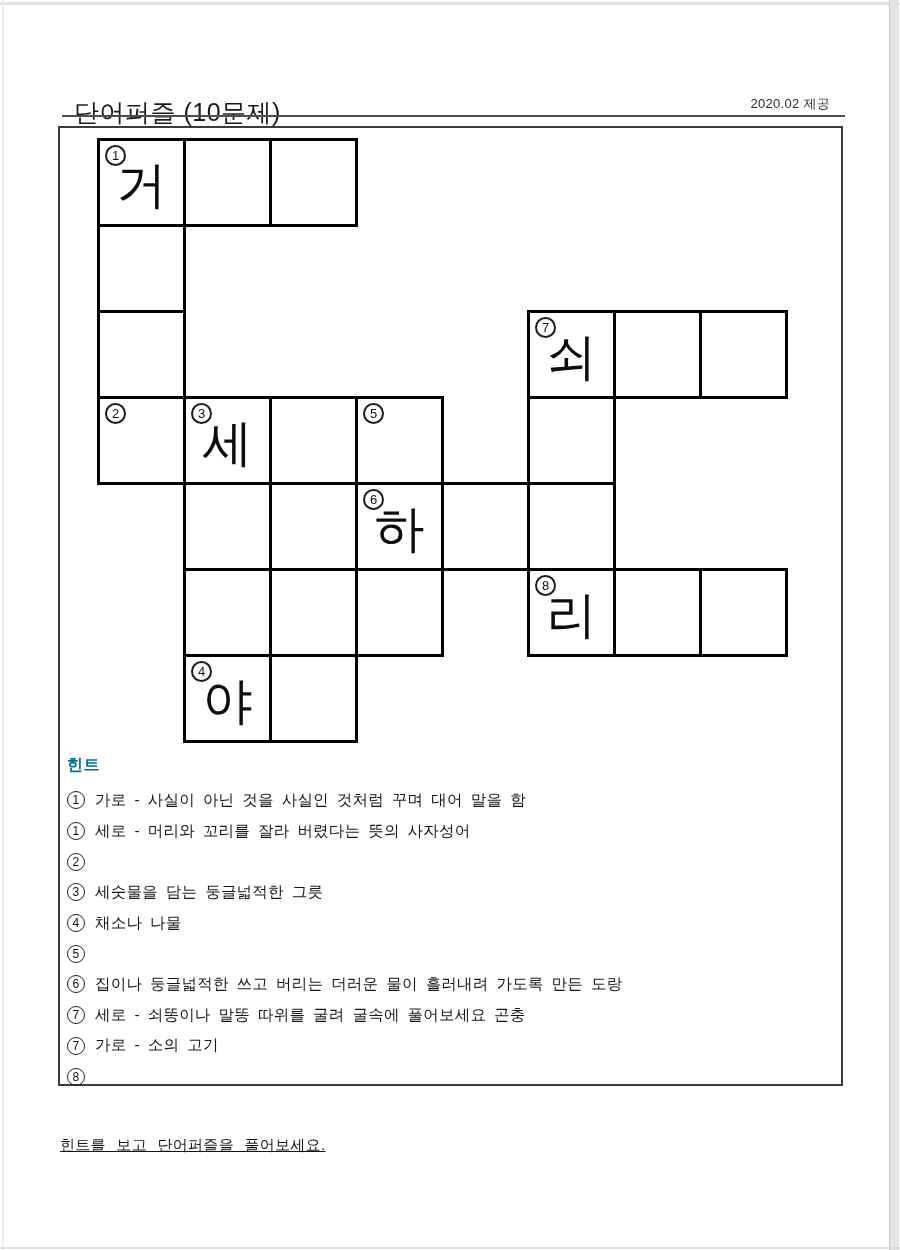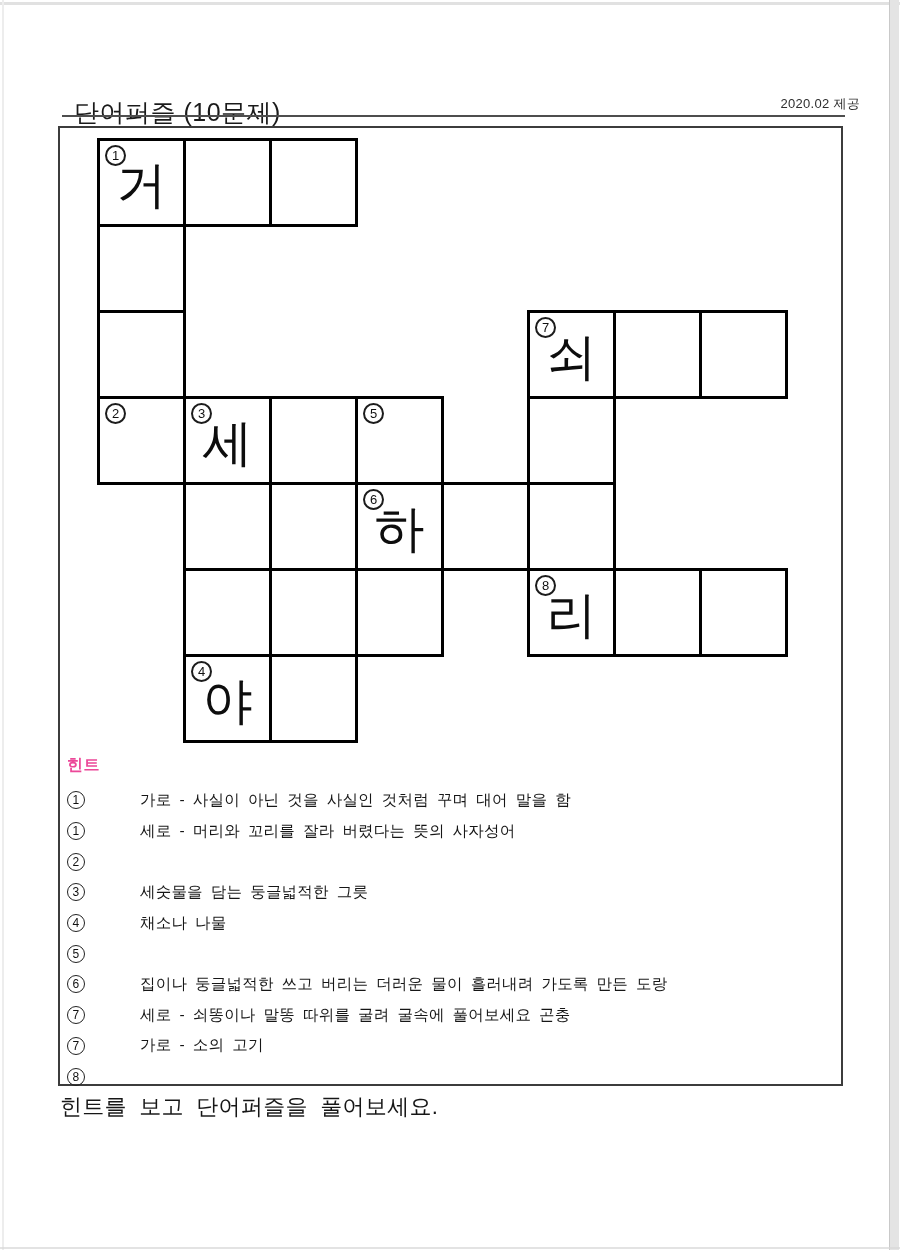--- a/index.html
+++ b/index.html
@@ -22,21 +22,21 @@
   .edge-bottom{position:absolute;left:0;bottom:1px;width:100%;height:2px;background:var(--edge);opacity:.7;}
   .edge-left{position:absolute;left:2px;top:0;width:2px;height:100%;background:#ededed;}
   .edge-right{position:absolute;right:1px;top:0;width:9px;height:100%;background:#e4e4e4;border-left:1px solid #c9c9c9;}
 
   
   .title{
     position:absolute;left:62px;top:86px;margin:12px;
     font-size:25px;font-weight:500;letter-spacing:.5px;color:#1a1a1a;line-height:28px;
   }
   .provided{
-    position:absolute;right:40px;top:95px;
+    position:absolute;right:70px;top:95px;
     font-size:13px;color:#2e2e2e;letter-spacing:.3px;
   }
   .title-rule{position:absolute;left:62px;top:115px;width:783px;height:2px;background:var(--rule);}
 
   
   .puzzle-box{
     position:absolute;left:58px;top:126px;width:785px;height:960px;
     border:2px solid var(--box-border);box-sizing:border-box;background:#ffffff;
   }
 
@@ -53,39 +53,39 @@
   .cell-num{
     position:absolute;top:4px;left:5px;width:21px;height:21px;box-sizing:border-box;
     border:2px solid #1c1c1c;border-radius:50%;background:transparent;
     display:flex;align-items:center;justify-content:center;
     font-size:13px;line-height:1;color:#111;
   }
 
   
   .hints-label{
     position:absolute;left:67px;top:755px;
-    font-size:16px;font-weight:bold;color:#ec4899;letter-spacing:.5px;
+    font-size:16px;font-weight:bold;color:#0369a1;letter-spacing:.5px;
   }
   .hints-list{position:absolute;left:67px;top:785px;width:745px;}
   .hint-line{
     display:flex;align-items:center;height:30.7px;
     font-size:15.5px;color:var(--text);word-spacing:3.5px;letter-spacing:.2px;white-space:nowrap;
   }
   .hint-num{
     flex:none;width:18px;height:18px;box-sizing:border-box;
     border:1.5px solid #222;border-radius:50%;
     display:flex;align-items:center;justify-content:center;
     font-size:12px;line-height:1;margin-right:10px;color:#111;
   }
-  .hint-text{flex:none;margin-left:45px;}
+  .hint-text{flex:none;}
 
   
   .footer-text{
-    position:absolute;left:60px;top:1092px;
-    font-size:22px;color:var(--text);word-spacing:6px;letter-spacing:.3px;
+    position:absolute;left:60px;top:1136px;
+    font-size:15px;color:var(--text);word-spacing:6px;letter-spacing:.3px;text-decoration:underline;
   }
 </style>
 </head>
 <body>
 
 <div class="page">
 
   <div class="edge-top"></div>
   <div class="edge-left"></div>
   <div class="edge-right"></div>

